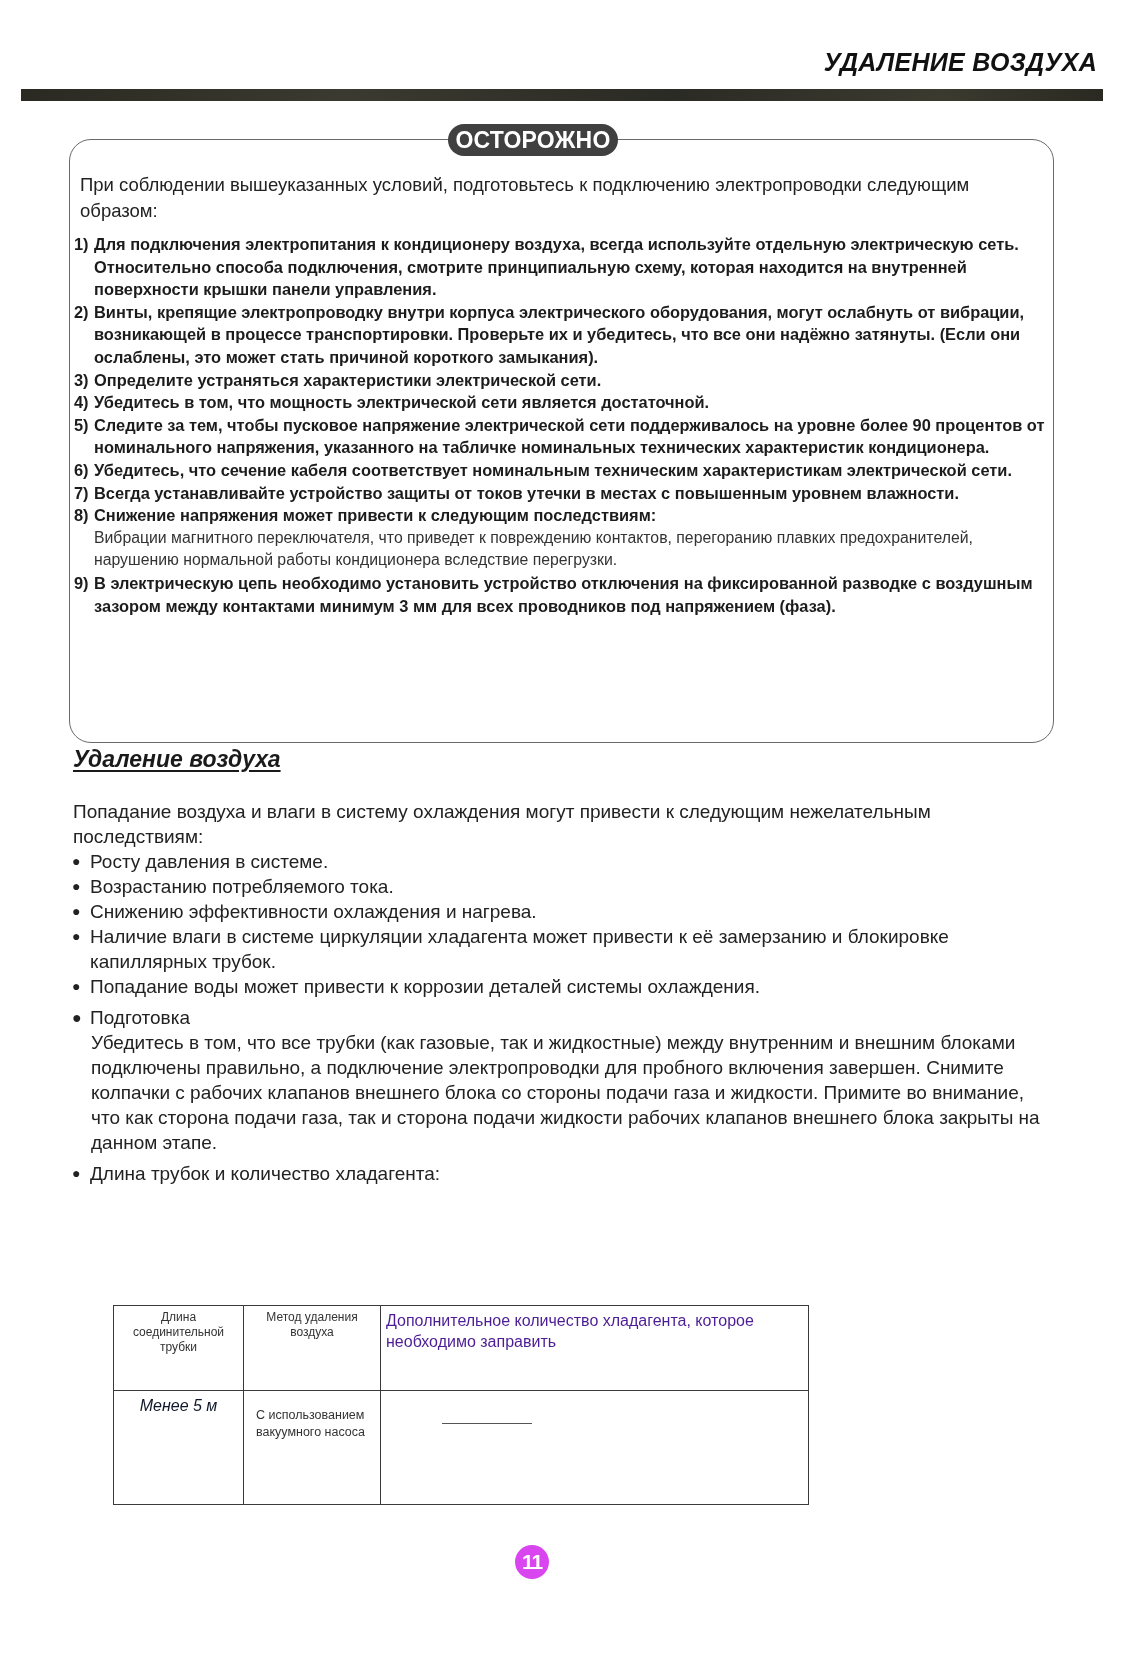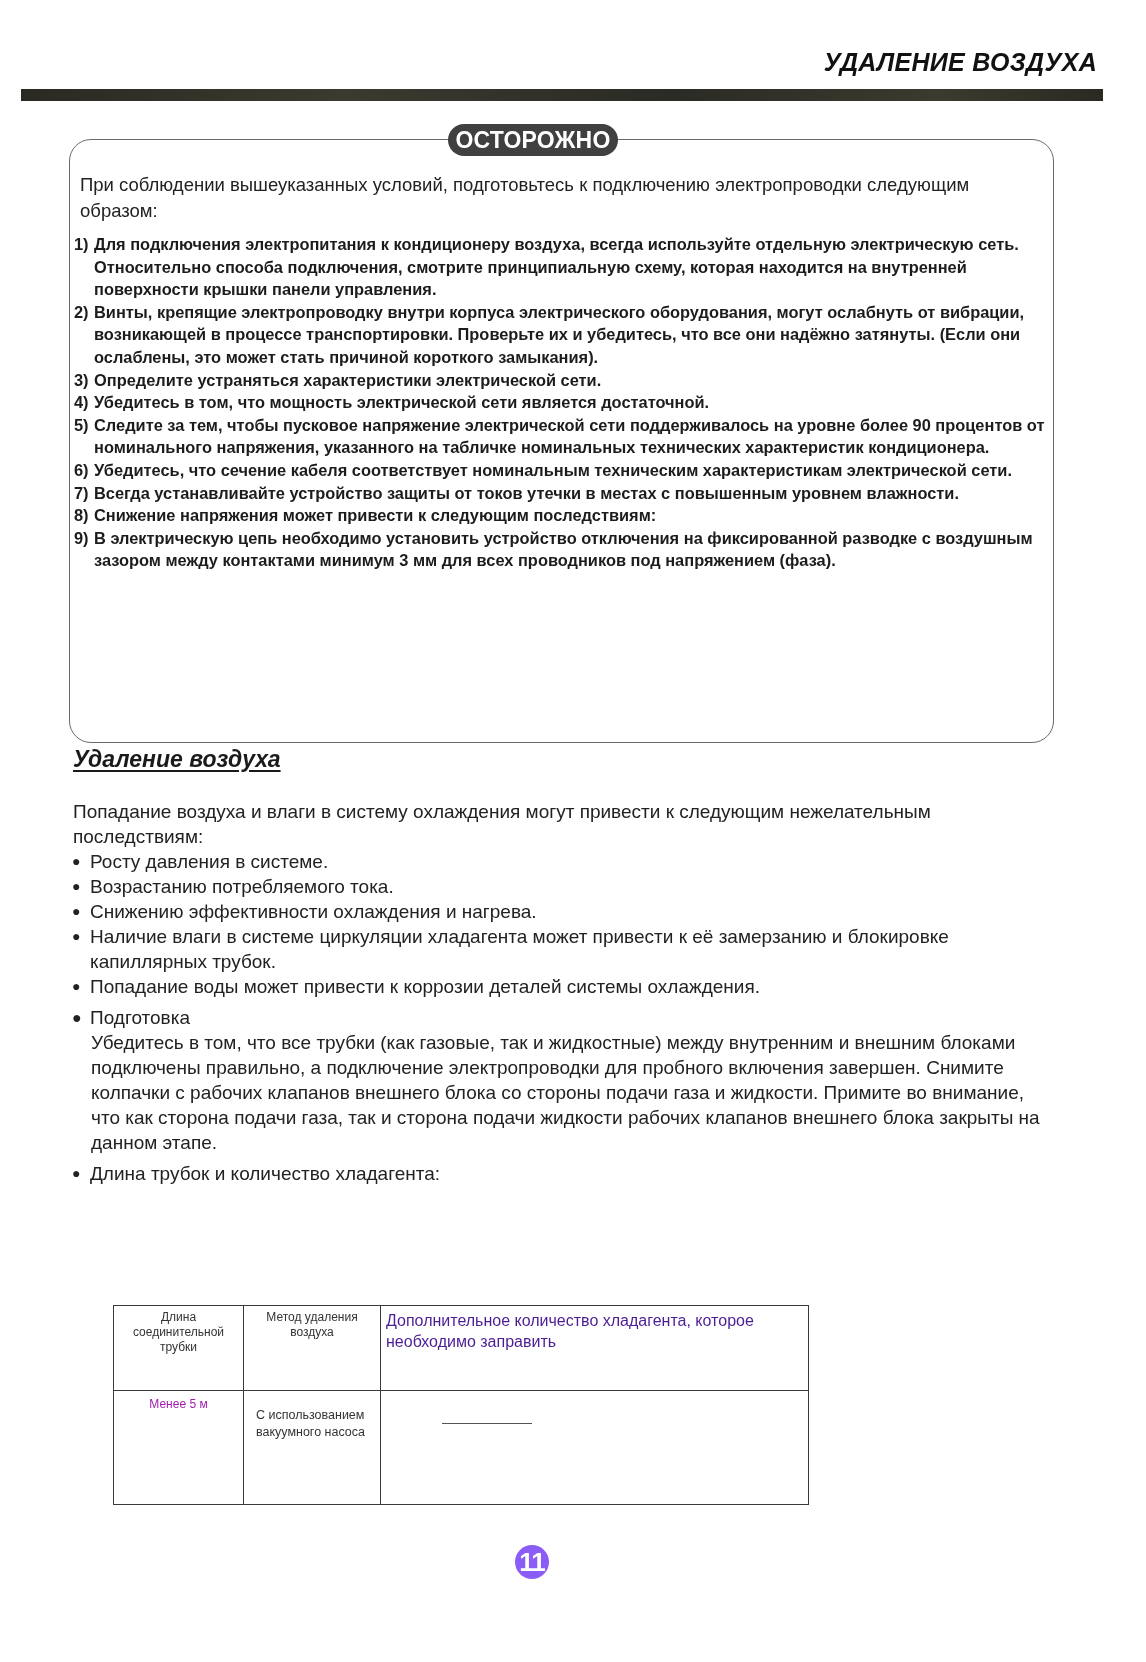--- a/index.html
+++ b/index.html
@@ -31,28 +31,28 @@
   .prep { margin-top:6px; }
   .prep .dot { font-size:16px; }
   .prep-desc { padding-left:21px; }
   .len-bullet { margin-top:6px; }
   table.refr { position:absolute; left:113px; top:1305px; width:696px; height:200px;
                border-collapse:collapse; }
   table.refr td { border:1.4px solid #3a3a3a; vertical-align:top; padding:0; }
   .h1 { width:129px; font-size:12px; line-height:15px; text-align:center; padding-top:4px !important; color:#333; }
   .h2 { width:136px; font-size:12px; line-height:15px; text-align:center; padding-top:4px !important; color:#333; }
   .h3 { font-size:16px; line-height:21px; padding:4px 0 0 5px !important; color:#4c1d95; }
-  .c1 { text-align:center; font-size:12px; padding-top:6px !important; color:#a21caf; }
+  .c1 { text-align:center; font-size:16px; padding-top:6px !important; color:#0f172a;font-style:italic; }
   .c2 { font-size:12.5px; line-height:17px; padding:16px 0 0 12px !important; color:#333; }
   .c3 { position:relative; }
   .dash-line { position:absolute; left:61px; top:32px; width:90px; height:1px; background:#555; }
   .liquid { position:absolute; left:34px; top:30px; font-size:16px; line-height:24px; color:#222; }
   .liquid .l2 { padding-left:47px; display:block; }
   .pagenum { left:515px; top:1545px; width:34px; height:34px; border-radius:50%;
-             background:#8b5cf6; color:#fff; font-weight:bold; font-size:26px;
+             background:#d946ef; color:#fff; font-weight:bold; font-size:21px;
              display:flex; align-items:center; justify-content:center; letter-spacing:-1px; }
 </style>
 </head>
 <body>
 
 <div class="abs hdr-title">УДАЛЕНИЕ ВОЗДУХА</div>
 <div class="abs hdr-bar"></div>
 
 <div class="abs caution-box"></div>
 <div class="abs badge">ОСТОРОЖНО</div>
@@ -85,20 +85,21 @@
     <span class="txt">Убедитесь, что сечение кабеля соответствует номинальным техническим характеристикам электрической сети.</span>
   </div>
   <div class="item">
     <span class="num">7)</span>
     <span class="txt">Всегда устанавливайте устройство защиты от токов утечки в местах с повышенным уровнем влажности.</span>
   </div>
   <div class="item">
     <span class="num">8)</span>
     <span class="txt">
       <span>Снижение напряжения может привести к следующим последствиям:</span>
+      <span class="sub">Вибрации магнитного переключателя, что приведет к повреждению контактов, перегоранию плавких предохранителей, нарушению нормальной работы кондиционера вследствие перегрузки.</span>
     </span>
   </div>
   <div class="item">
     <span class="num">9)</span>
     <span class="txt">В электрическую цепь необходимо установить устройство отключения на фиксированной разводке с воздушным зазором между контактами минимум 3 мм для всех проводников под напряжением (фаза).</span>
   </div>
 </div>
 
 <div class="abs sec-heading">Удаление воздуха</div>
 

